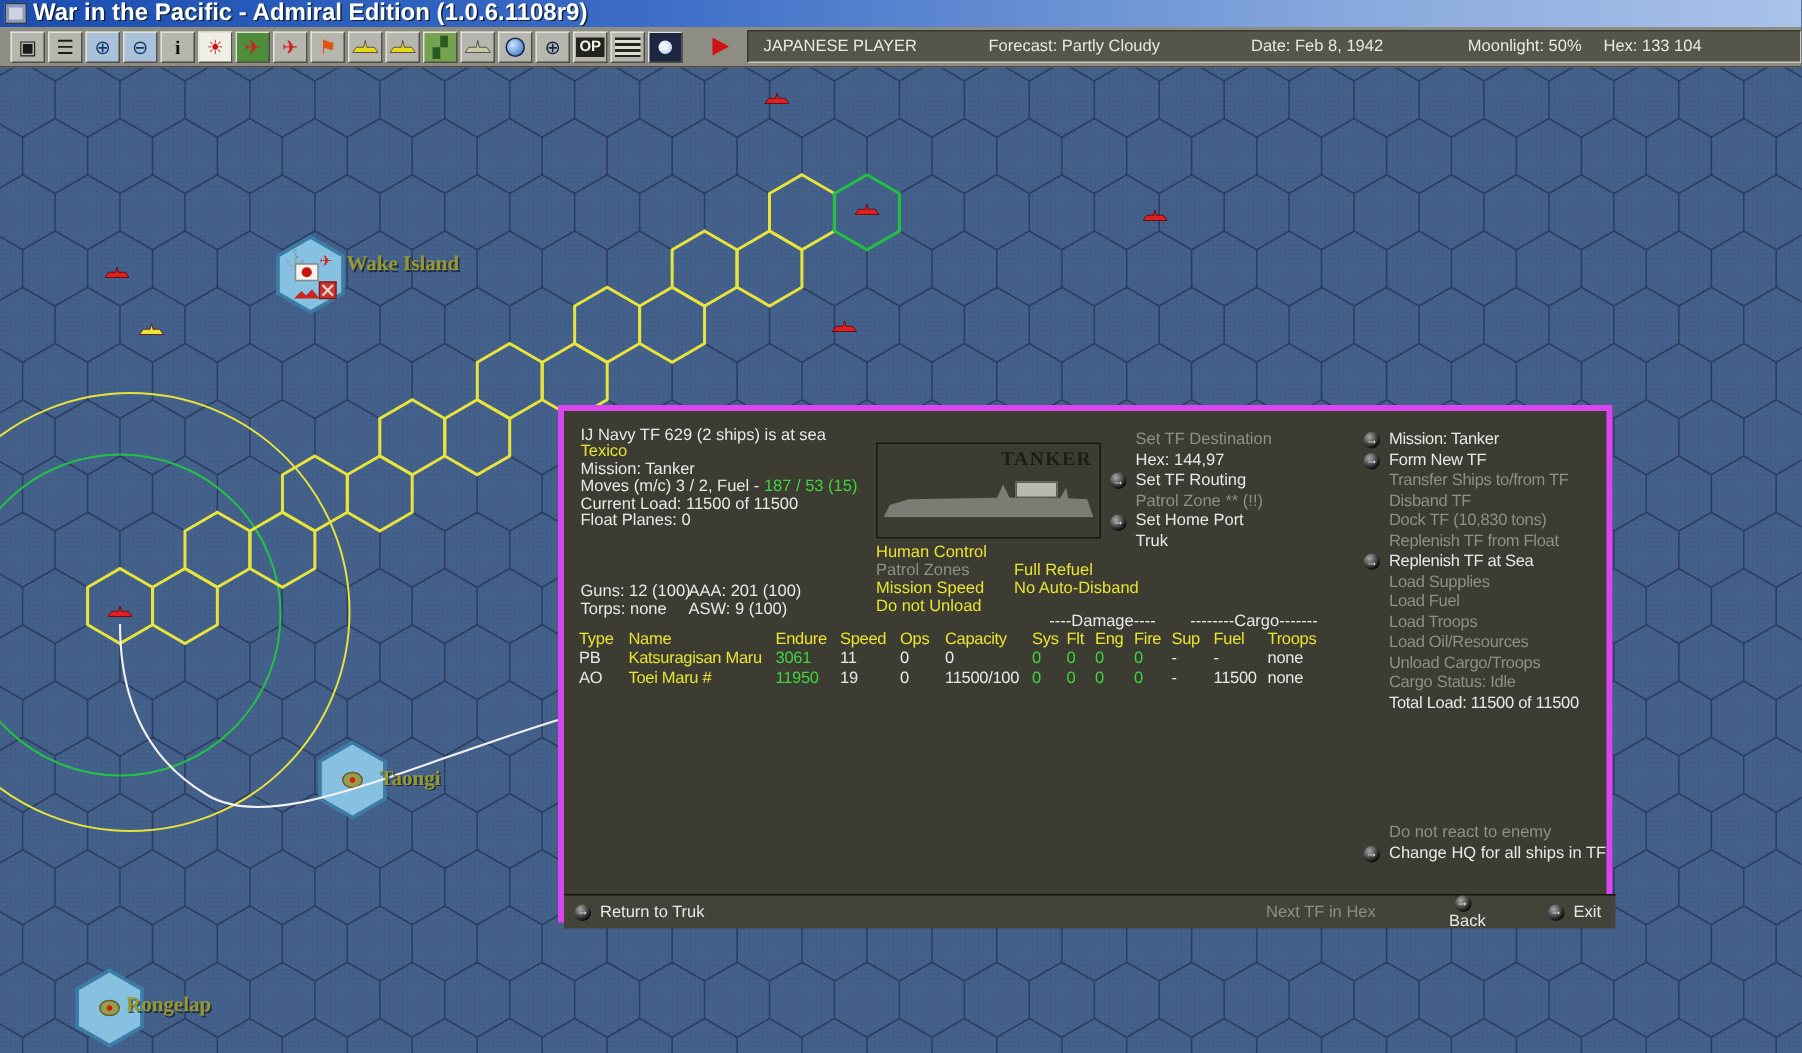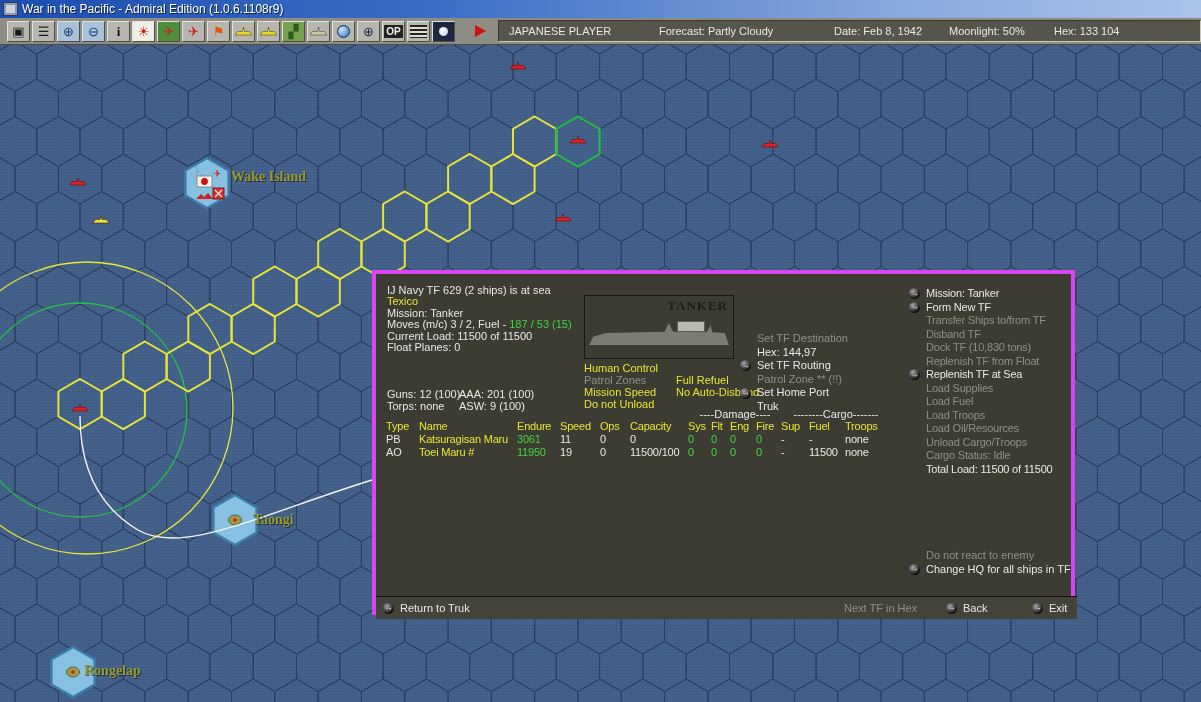--- a/index.html
+++ b/index.html
@@ -5,21 +5,21 @@
   html,body{margin:0;padding:0;width:1201px;height:702px;overflow:hidden;
     font-family:"Liberation Sans",sans-serif;background:#44618c;position:relative;}
   #map-svg{position:absolute;left:0;top:0;z-index:0;}
   
   #titlebar{position:absolute;left:0;top:0;width:1201px;height:18px;z-index:30;
     background:linear-gradient(90deg,#16folds,#16folds);
     background:linear-gradient(90deg,#1b4db0 0%,#3a6cc6 35%,#88a9dd 75%,#a9c3ea 100%);
     display:flex;align-items:center;gap:4px;padding-left:3px;box-sizing:border-box;}
   #title-icon{width:13px;height:12px;background:#cfd4dc;border:1px solid #3a3a3a;
     box-shadow:inset 0 0 0 2px #8899c9;flex:0 0 auto;}
-  #title-text{color:#fff;font-weight:normal;font-size:12px;letter-spacing:0;
+  #title-text{color:#fff;font-weight:bold;font-size:16px;letter-spacing:0;
     text-shadow:1px 1px 0 #123;white-space:nowrap;}
   
   #toolbar{position:absolute;left:0;top:18px;width:1201px;height:26px;z-index:30;
     background:#8d8d83;border-bottom:1px solid #4c4c44;display:flex;align-items:center;}
   #tb-buttons{display:flex;align-items:center;gap:2px;padding-left:7px;}
   .tbtn{width:23px;height:21px;background:#b6b6ae;border:1px solid;
     border-color:#e2e2da #4f4f47 #4f4f47 #e2e2da;display:flex;align-items:center;
     justify-content:center;font-size:13px;line-height:1;cursor:default;box-sizing:border-box;}
   .tbtn .g{display:block;}
   .tbtn.playbtn{background:transparent;border:none;margin-left:12px;}
@@ -31,22 +31,22 @@
   .globe-shape{width:13px;height:13px;border-radius:50%;border:1px solid #122a4c;
     background:radial-gradient(circle at 35% 35%,#cfe6ff,#2a66c2);box-sizing:border-box;}
   .optext{font-size:10px;font-weight:bold;color:#f2f2ec;background:#23231d;padding:0 2px;line-height:13px;}
   
   #statusbar{margin-left:6px;flex:1;height:20px;background:#55554b;
     border:1px solid;border-color:#3a3a32 #c9c9bf #c9c9bf #3a3a32;
     display:flex;align-items:center;color:#e9e9df;font-size:11px;white-space:nowrap;}
   #statusbar span{display:inline-block;}
   #sb-player{margin-left:10px;width:150px;}
   #sb-forecast{width:175px;}
-  #sb-date{width:115px;}
-  #sb-moon{width:105px;}
+  #sb-date{width:130px;}
+  #sb-moon{width:105px;text-align:center;}
   
   .maplabel{position:absolute;z-index:5;font-family:"Liberation Serif",serif;font-weight:bold;
     font-size:14px;color:#98982f;text-shadow:1px 1px 0 rgba(0,0,0,.55);white-space:nowrap;text-align:center;}
   
   #panel{position:absolute;left:372px;top:270px;width:703px;height:345px;z-index:20;
     background:#3c3c32;border:4px solid #d946ef;box-sizing:border-box;color:#e8e8e8;
     font-size:11px;}
   #panel .w{color:#e8e8e8;} #panel .y{color:#e8e432;} #panel .gy{color:#8f9085;}
   #panel .gn{color:#3fd43f;}
   .abs{position:absolute;white-space:nowrap;}
@@ -65,37 +65,37 @@
     font-weight:bold;font-size:13px;color:#1d1d15;letter-spacing:1px;}
   #toggles-a{left:208px;top:88px;line-height:12px;}
   #toggles-b{left:300px;top:100px;line-height:12px;}
   
   .arr{display:inline-flex;width:11px;height:11px;border-radius:50%;
     background:radial-gradient(circle at 35% 30%,#a8a8a8,#0c0c0c 72%);align-items:center;
     justify-content:center;vertical-align:-2px;margin-right:6px;flex:0 0 auto;}
   .arr::after{content:"→";color:#fff;font-size:8px;font-weight:bold;line-height:1;}
   .menu-row{display:flex;align-items:center;white-space:nowrap;}
   .menu-row .pad{display:inline-block;width:17px;flex:0 0 auto;}
-  #nav-col{left:364px;top:13px;line-height:13.6px;margin-top:45px;}
+  #nav-col{left:364px;top:13px;line-height:13.6px;}
   #act-col{left:533px;top:13px;line-height:13.5px;letter-spacing:-0.2px;}
   #react-col{left:533px;top:275px;line-height:13.5px;}
   
   #grp-damage{left:312px;top:134px;width:94px;text-align:center;}
   #grp-cargo{left:406px;top:134px;width:108px;text-align:center;}
   #ship-table{left:10px;top:146px;display:grid;
     grid-template-columns:33px 98px 43px 40px 30px 58px 23px 19px 26px 25px 28px 36px 45px;
     line-height:13px;letter-spacing:-0.2px;}
   #ship-table div{white-space:nowrap;}
   
   #panel-footer{left:0;top:322px;width:701px;height:22px;background:#43433a;
     border-top:1px solid #14140d;display:flex;align-items:center;}
   #panel-footer .item{display:flex;align-items:center;white-space:nowrap;}
   #ft-return{margin-left:7px;}
   #ft-next{position:absolute;left:468px;}
-  #ft-back{position:absolute;left:570px;}
+  #ft-back{position:absolute;left:590px;flex-direction:column;}
   #ft-exit{position:absolute;left:656px;}
 </style>
 </head>
 <body>
 
 <svg id="map-svg" width="1201" height="702">
   <defs>
     <pattern id="dither" width="3" height="3" patternUnits="userSpaceOnUse">
       <rect width="3" height="3" fill="#44618c"></rect>
       <rect x="1" y="1" width="1" height="1" fill="#3a5379"></rect>

